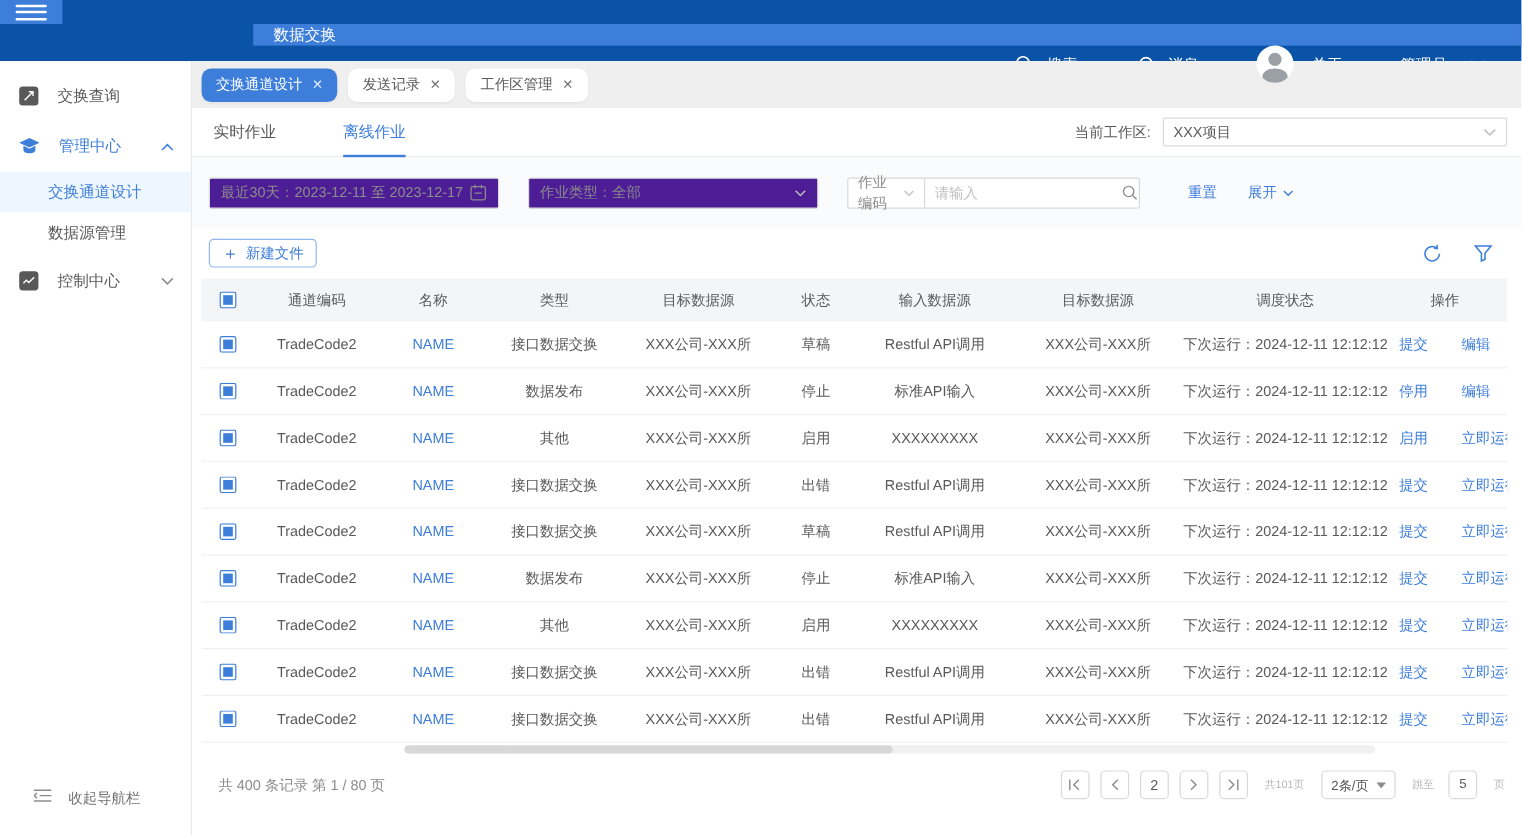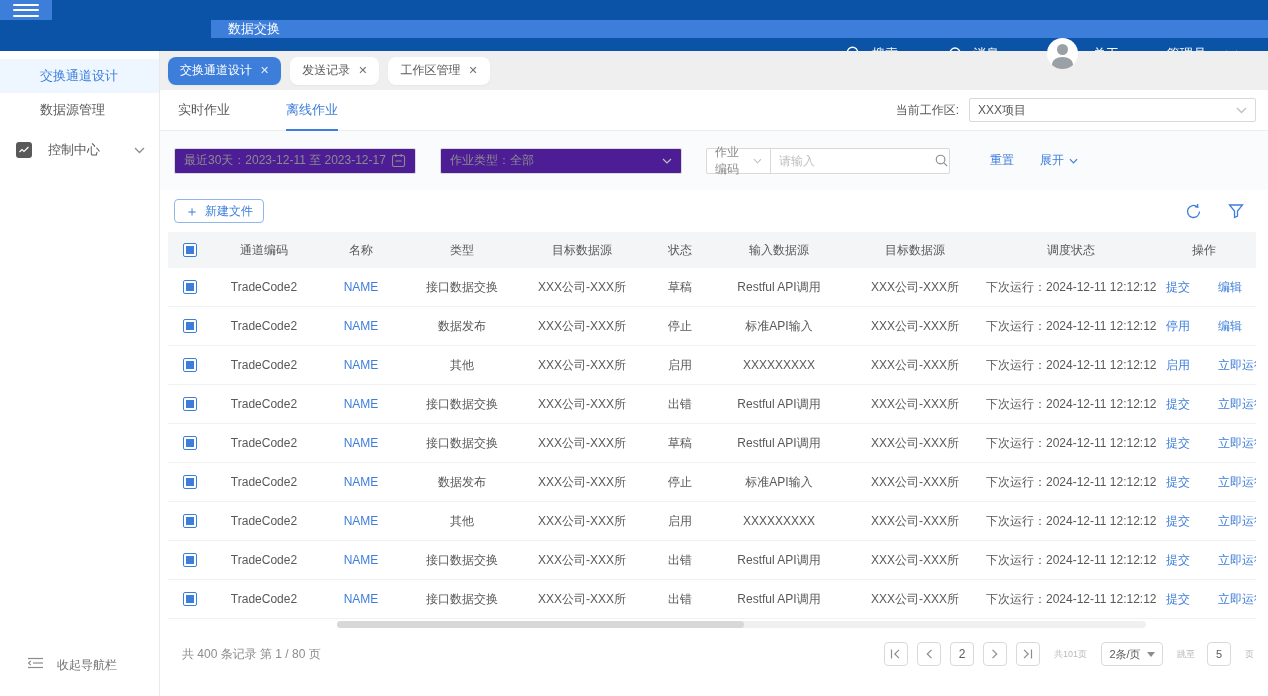--- a/index.html
+++ b/index.html
@@ -166,20 +166,42 @@
             <polyline points="1,1 6.5,6.5 12,1"></polyline>
           </svg>
       </span>
     </div>
   </div>
 </div>
 
 <div class="shell">
 
   <div class="sidebar">
+    <div class="side-item">
+      <span class="icon-sq">
+        <svg width="10" height="10" viewBox="0 0 10 10" fill="none" stroke="#fff" stroke-width="1.2">
+          <path d="M1.5 8.5 L8.5 1.5 M5 1.5 H8.5 V5"></path>
+        </svg>
+      </span>
+      <span class="lbl">交换查询</span>
+    </div>
+    <div class="side-item blue">
+      <span>
+        <svg width="17" height="14" viewBox="0 0 17 14" fill="#3d7edb">
+          <polygon points="8.5,0 17,4 8.5,8 0,4"></polygon>
+          <path d="M3.5 6.5 v3.5 c0 1.6 2.2 2.8 5 2.8 s5-1.2 5-2.8 V6.5 L8.5 9z"></path>
+        </svg>
+      </span>
+      <span class="lbl">管理中心</span>
+      <span>
+        <svg width="11" height="7" viewBox="0 0 11 7" fill="none" stroke="#3d7edb" stroke-width="1.3">
+            <polyline points="1,6 5.5,1.5 10,6"></polyline>
+          </svg>
+      </span>
+    </div>
     <div class="side-sub active">
       <span>交换通道设计</span>
     </div>
     <div class="side-sub">
       <span>数据源管理</span>
     </div>
     <div class="side-item" style="margin-top:2px;">
       <span class="icon-sq">
         <svg width="10" height="10" viewBox="0 0 10 10" fill="none" stroke="#fff" stroke-width="1.2">
           <polyline points="0.5,7 3,4.5 5,6.5 9.5,2"></polyline>

